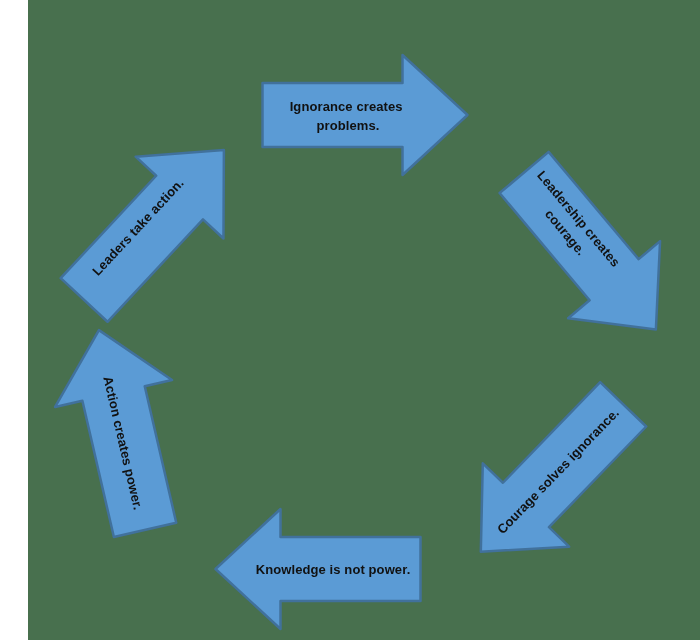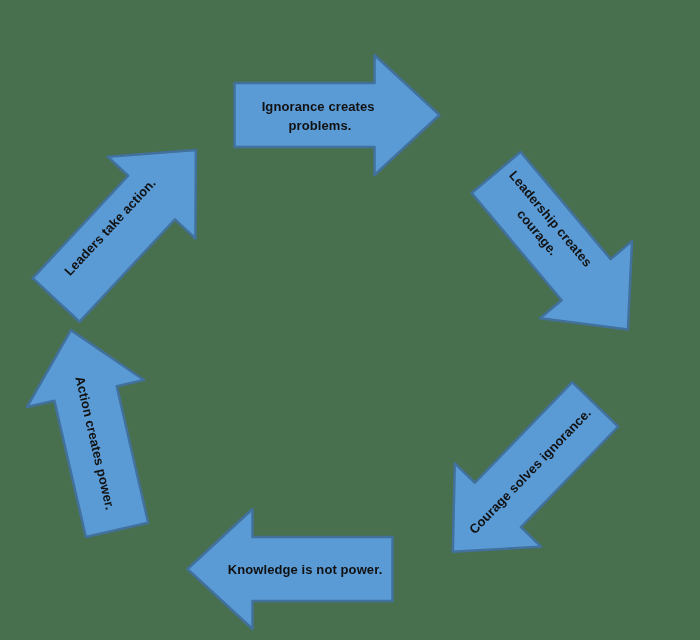--- a/index.html
+++ b/index.html
@@ -7,21 +7,21 @@
     --arrow-fill: #5B9BD5;
     --arrow-stroke: #41719C;
     --label-text: #111111;
   }
   * { margin: 0; padding: 0; box-sizing: border-box; }
   html, body {
     width: 700px; height: 640px;
     font-family: "Liberation Sans", sans-serif;
     overflow: hidden;
   }
-  .canvas-wrap { width: 700px; height: 640px; }
+  .canvas-wrap { width: 700px; height: 640px; padding-left: 28px; }
   .bg-rect { fill: var(--background); }
   .arrow-shape {
     fill: var(--arrow-fill);
     stroke: var(--arrow-stroke);
     stroke-width: 2.5;
     stroke-linejoin: round;
   }
   .arrow-text {
     font-family: "Liberation Sans", sans-serif;
     font-size: 13px;

